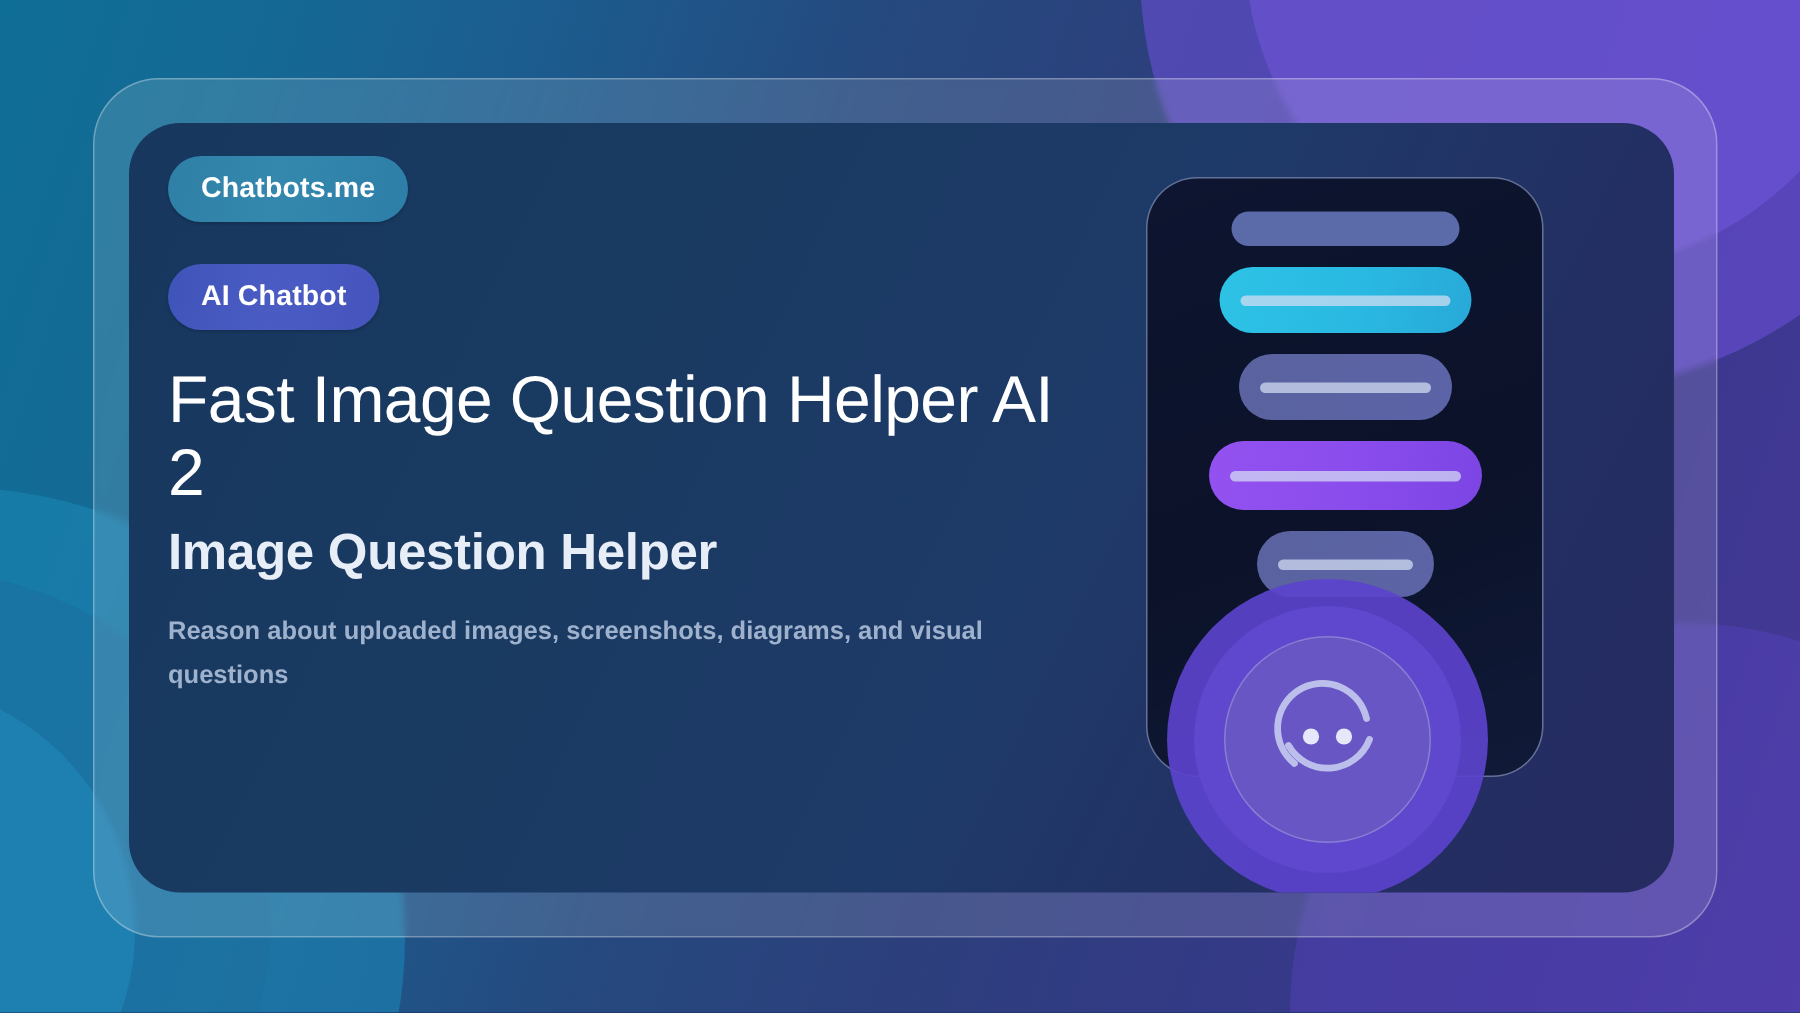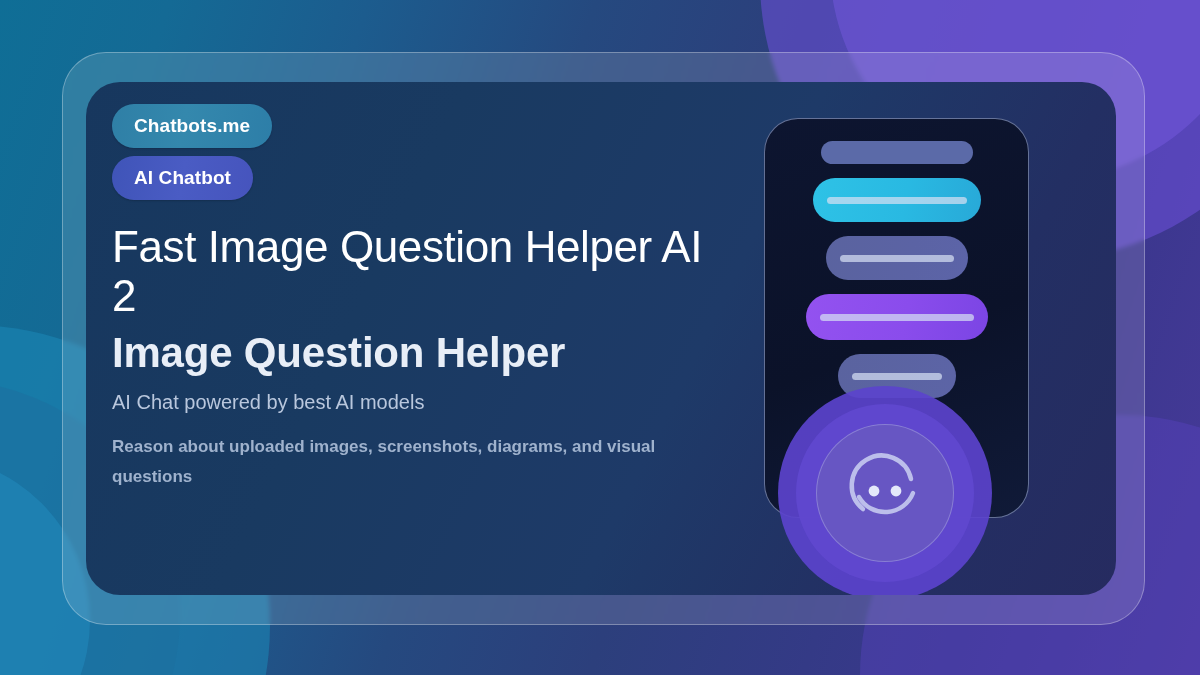--- a/index.html
+++ b/index.html
@@ -108,36 +108,36 @@
     border-radius:999px;
     white-space:nowrap;
   }
   .badge-brand {
     background:linear-gradient(100deg,#2f7fa6 0%,#3488ad 45%,#2d7ea8 100%);
     box-shadow:0 1px 2px rgba(0,0,0,.18);
   }
   .badge-cat {
     background:linear-gradient(100deg,#3f54b8 0%,#4a5cc4 50%,#4654bd 100%);
     box-shadow:0 1px 2px rgba(0,0,0,.18);
-    margin-top:8px;
+    margin-top:28px;
   }
 
   .headline {
     margin-top:22px;
     font-size:44px;
     line-height:1.12;
     font-weight:normal;
     color:#ffffff;
     letter-spacing:-0.4px;
     max-width:620px;
   }
 
   .subhead {
     margin-top:8px;
-    font-size:42px;
+    font-size:34px;
     font-weight:bold;
     line-height:1.15;
     color:#e8eef7;
     letter-spacing:-0.2px;
   }
 
   .tagline {
     margin-top:14px;
     font-size:20px;
     color:#b9c7dd;
@@ -282,21 +282,20 @@
       <div class="badge badge-brand">Chatbots.me</div>
 
       <div>
         <div class="badge badge-cat">AI Chatbot</div>
       </div>
 
       <h1 class="headline">Fast Image Question Helper AI 2</h1>
 
       <h2 class="subhead">Image Question Helper</h2>
 
-      <div class="tagline">AI Chat powered by best AI models</div>
 
       <p class="description">Reason about uploaded images, screenshots, diagrams, and visual questions</p>
 
     </div>
 
     <div class="illustration">
 
       <div class="phone">
         <div class="bubble-stack">
 

